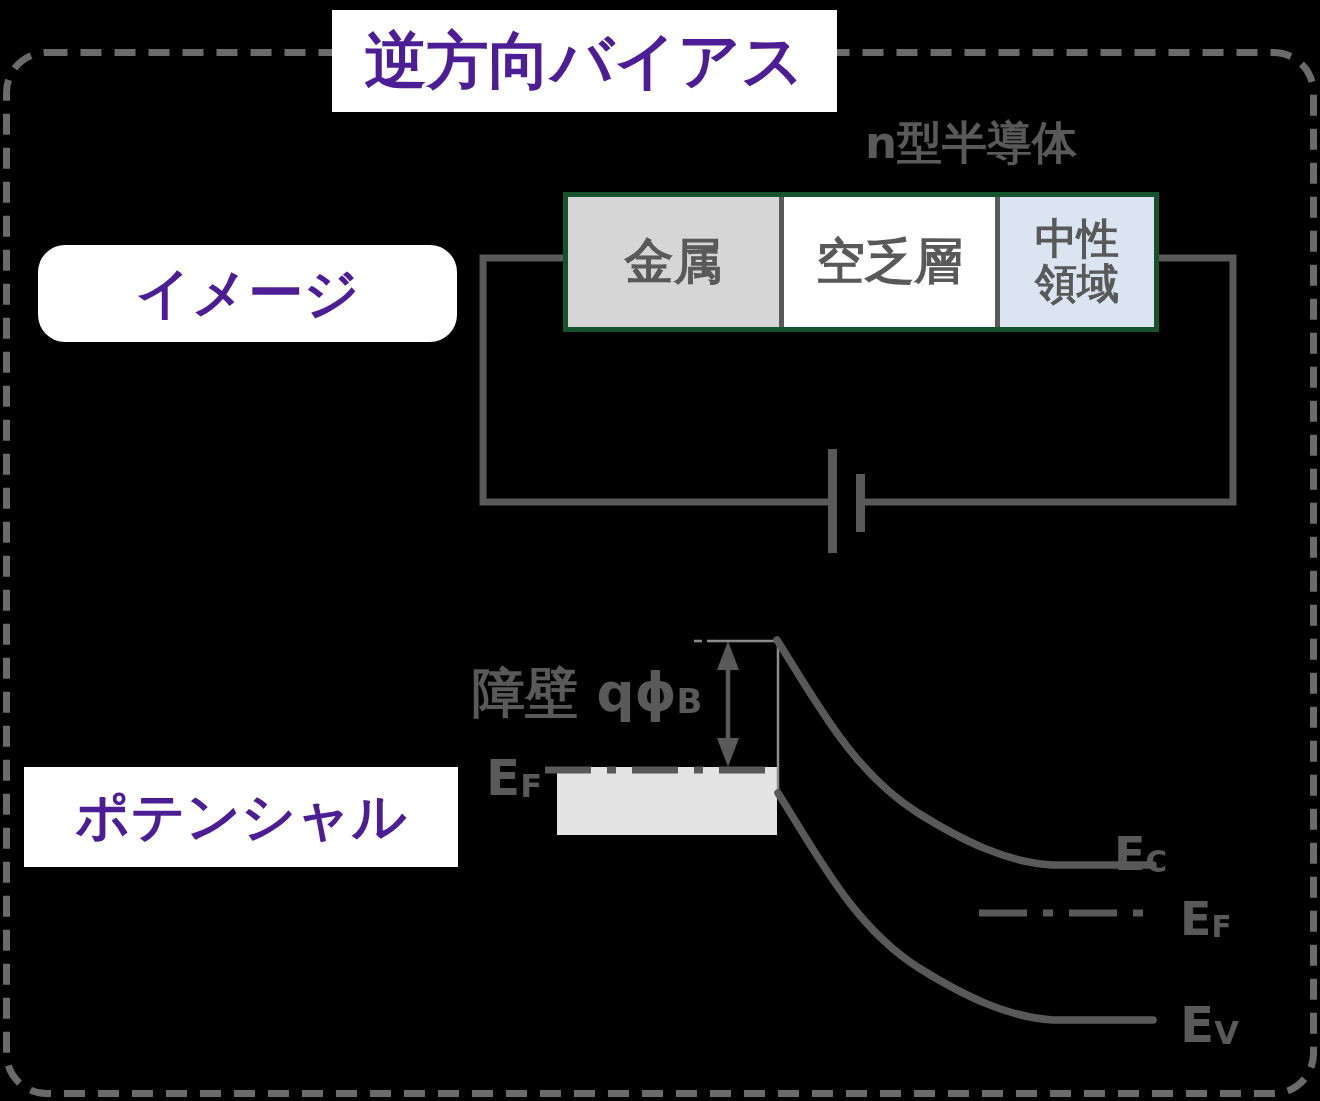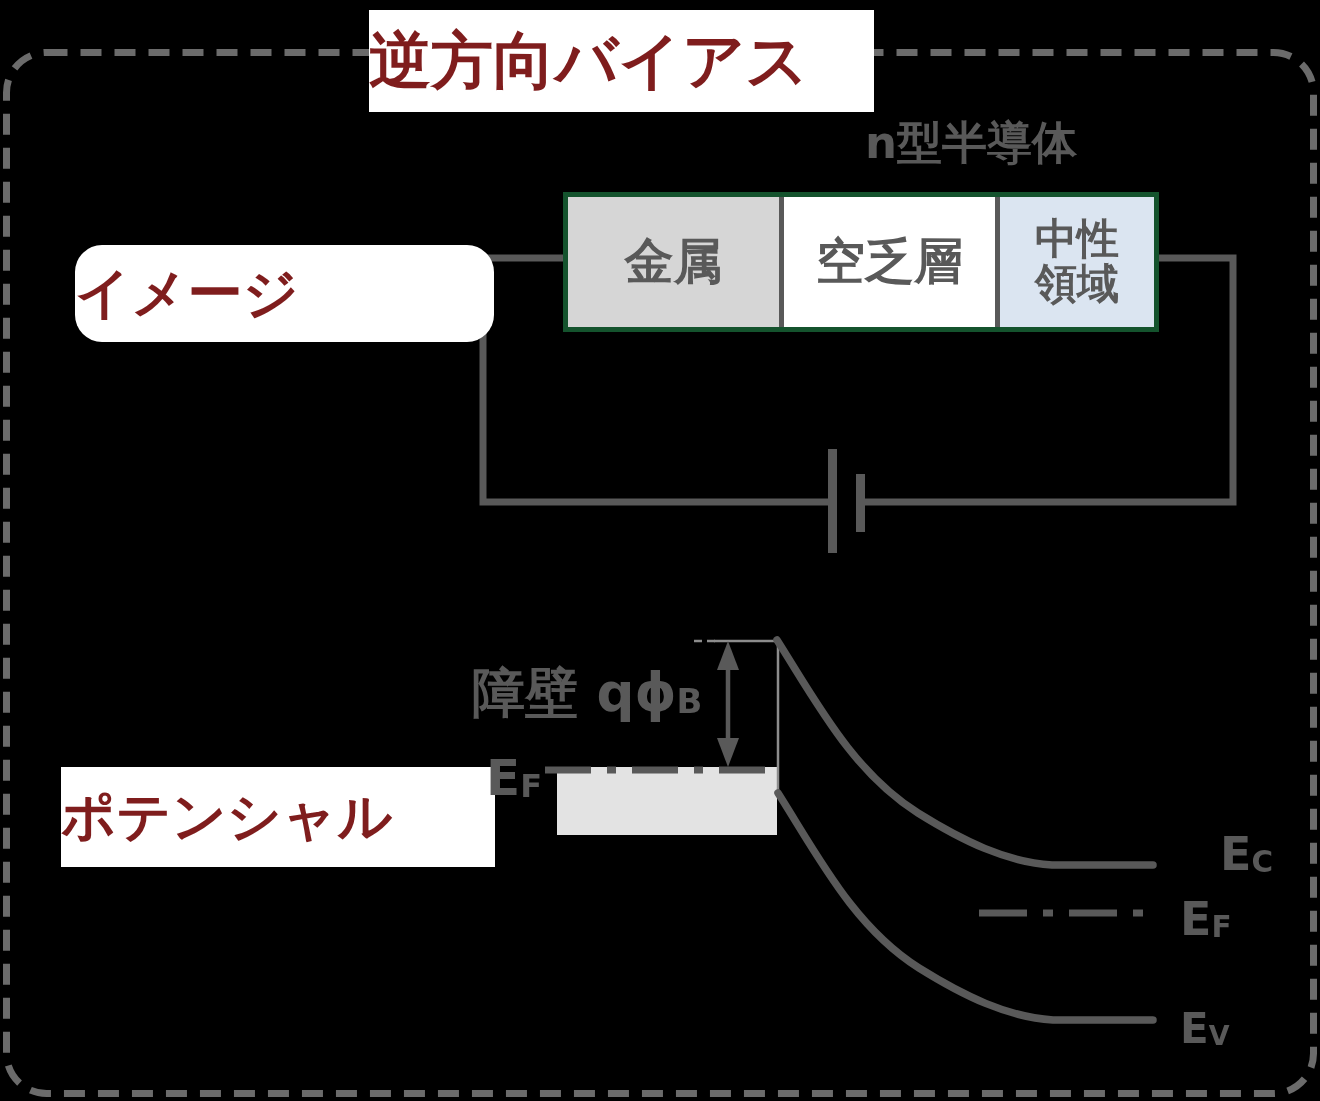--- a/index.html
+++ b/index.html
@@ -9,23 +9,22 @@
     background:#000;
     overflow:hidden;
     font-family:"DejaVu Sans","Liberation Sans",sans-serif;
     font-weight:bold;
     color:#595959;
   }
   #gfx{position:absolute;left:0;top:0;z-index:1;}
   .whitebox{
     position:absolute;z-index:2;
     background:#fff;
-    display:flex;align-items:center;
-    color:#7f1d1d;
-    margin-left:37px;
+    display:flex;align-items:center;justify-content:center;
+    color:#4c1d95;
   }
   .plain-label{
     position:absolute;z-index:2;
     color:#595959;white-space:nowrap;line-height:1;
   }
   #title-box{left:332px;top:10px;width:505px;height:102px;font-size:62px;}
   #image-box{left:38px;top:245px;width:419px;height:97px;font-size:55px;border-radius:27px;}
   #potential-box{left:24px;top:767px;width:434px;height:100px;font-size:54px;}
   #ntype-label{left:838px;top:120px;width:266px;text-align:center;font-size:45px;}
   #struct-row{
@@ -37,23 +36,23 @@
   .struct-cell{
     box-sizing:border-box;
     display:flex;align-items:center;justify-content:center;
     font-size:49px;line-height:1.06;text-align:center;
   }
   #cell-metal{width:216px;background:#d6d6d6;border-right:5px solid #595959;}
   #cell-depletion{width:216px;background:#ffffff;border-right:5px solid #595959;}
   #cell-neutral{flex:1;background:#dbe5f1;font-size:42px;justify-content:center;}
   #barrier-label{left:472px;top:666px;font-size:53px;}
   #ef-metal-label{left:486px;top:753px;font-size:50px;}
-  #ec-label{left:1220px;top:831px;font-size:46px;}
+  #ec-label{left:1114px;top:831px;font-size:46px;}
   #ef-semi-label{left:1180px;top:896px;font-size:46px;}
-  #ev-label{left:1180px;top:1000px;font-size:42px;margin-top:8px;}
+  #ev-label{left:1180px;top:1000px;font-size:50px;}
   .sub{font-size:0.64em;vertical-align:-0.06em;}
 </style>
 </head>
 <body>
 
 <div id="stage">
 
   <svg id="gfx" width="1320" height="1101" viewBox="0 0 1320 1101">
 
     <rect x="6.5" y="52.5" width="1307" height="1041" rx="40" fill="none" stroke="#6b6b6b" stroke-width="7" stroke-dasharray="21 13"></rect>

